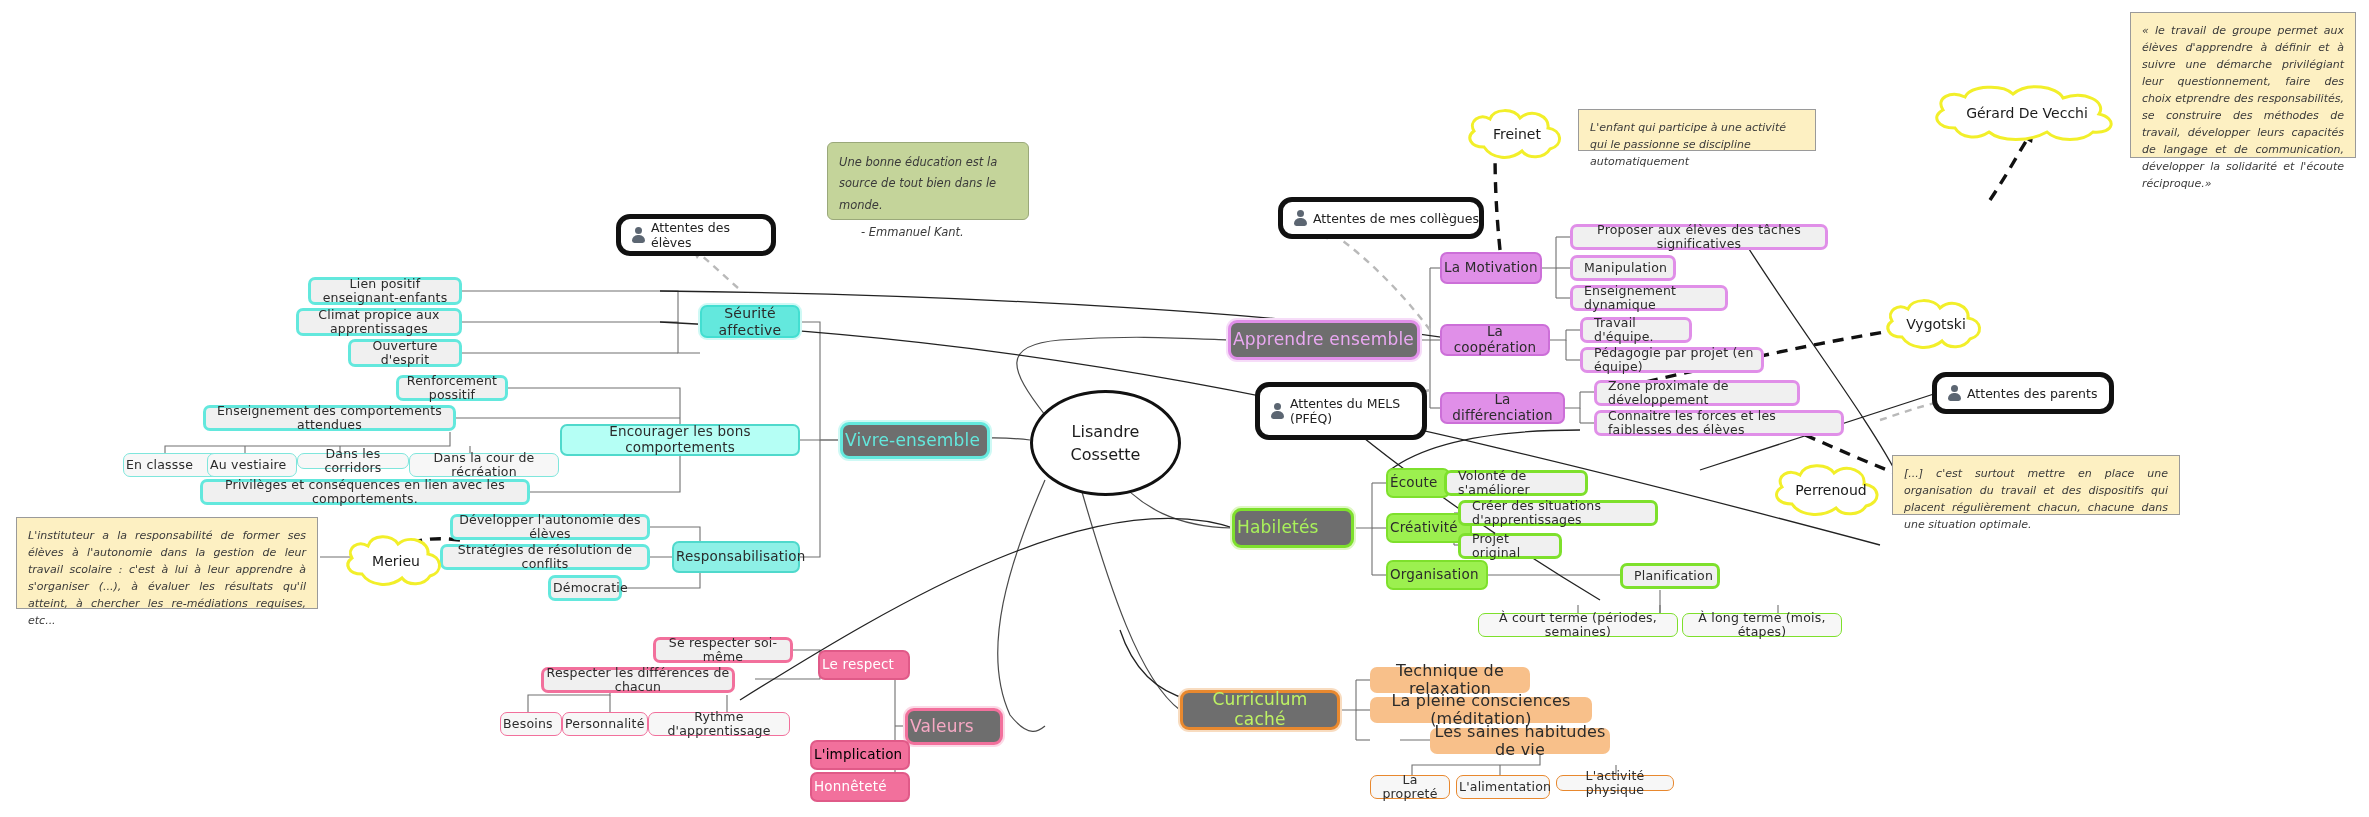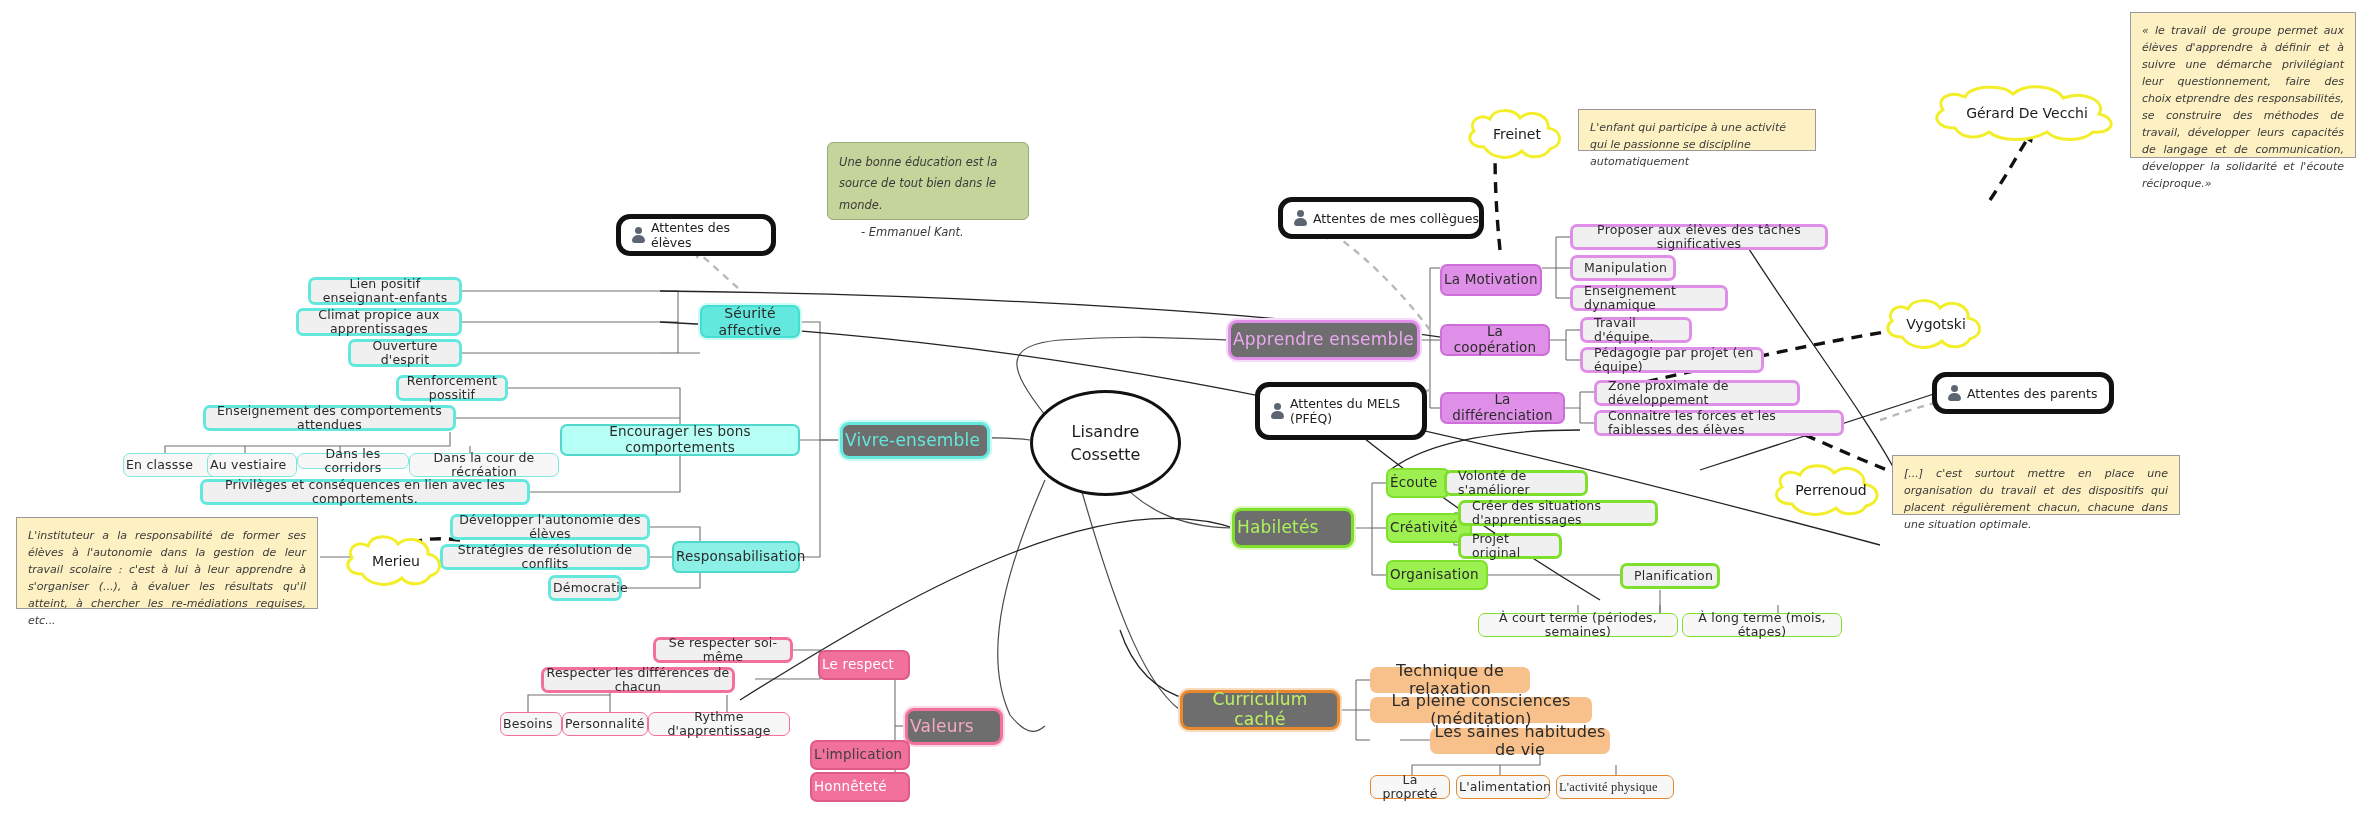--- a/index.html
+++ b/index.html
@@ -305,28 +305,28 @@
   <div class="node chip plain" style="left:500px;top:712px;width:62px;height:24px;border-color:#f2709c;">
     <span>Besoins</span>
   </div>
   <div class="node chip plain" style="left:562px;top:712px;width:86px;height:24px;border-color:#f2709c;">
     <span>Personnalité</span>
   </div>
   <div class="node chip plain" style="left:648px;top:712px;width:142px;height:24px;border-color:#f2709c;">
     <span>Rythme d'apprentissage</span>
   </div>
 
-  <div class="node filled" style="left:810px;top:740px;width:100px;height:30px;background:#f2709c;border-color:#e05a88;color:#404040;font-size:13.5px;">
+  <div class="node filled" style="left:810px;top:740px;width:100px;height:30px;background:#f2709c;border-color:#e05a88;color:#000000;font-size:13.5px;">
     <span>L'implication</span>
   </div>
   <div class="node filled" style="left:810px;top:772px;width:100px;height:30px;background:#f2709c;border-color:#e05a88;color:#fff;font-size:13.5px;">
     <span>Honnêteté</span>
   </div>
 
-  <div class="node filled" style="left:1440px;top:252px;width:102px;height:32px;background:#e08fe8;border-color:#cc6fd8;font-size:13.5px;margin-top:12px;">
+  <div class="node filled" style="left:1440px;top:252px;width:102px;height:32px;background:#e08fe8;border-color:#cc6fd8;font-size:13.5px;">
     <span>La Motivation</span>
   </div>
   <div class="node chip" style="left:1570px;top:224px;width:258px;height:26px;border-color:#e08fe8;">
     <span>Proposer aux élèves des tâches significatives</span>
   </div>
   <div class="node chip lbl-left" style="left:1570px;top:255px;width:106px;height:26px;border-color:#e08fe8;">
     <span>Manipulation</span>
   </div>
   <div class="node chip lbl-left" style="left:1570px;top:285px;width:158px;height:26px;border-color:#e08fe8;">
     <span>Enseignement dynamique</span>
@@ -390,21 +390,21 @@
   </div>
   <div class="node solid" style="left:1430px;top:728px;width:180px;height:26px;background:#f8c08a;border-color:#e8882e;">
     <span>Les saines habitudes de vie</span>
   </div>
   <div class="node chip plain" style="left:1370px;top:775px;width:80px;height:24px;border-color:#e8882e;">
     <span>La propreté</span>
   </div>
   <div class="node chip plain" style="left:1456px;top:775px;width:94px;height:24px;border-color:#e8882e;">
     <span>L'alimentation</span>
   </div>
-  <div class="node chip plain" style="left:1556px;top:775px;width:118px;height:24px;border-color:#e8882e;font-family:Liberation Serif, serif;">
+  <div class="node chip plain" style="left:1556px;top:775px;width:118px;height:16px;border-color:#e8882e;">
     <span>L'activité physique</span>
   </div>
 
   <div class="attente" style="position:absolute;left:616px;top:214px;width:140px;height:32px;">
     <span class="person-icon"></span>
     <span class="txt">Attentes des élèves</span>
   </div>
 
   <div class="attente" style="position:absolute;left:1278px;top:197px;width:186px;height:32px;">
     <span class="person-icon"></span>

